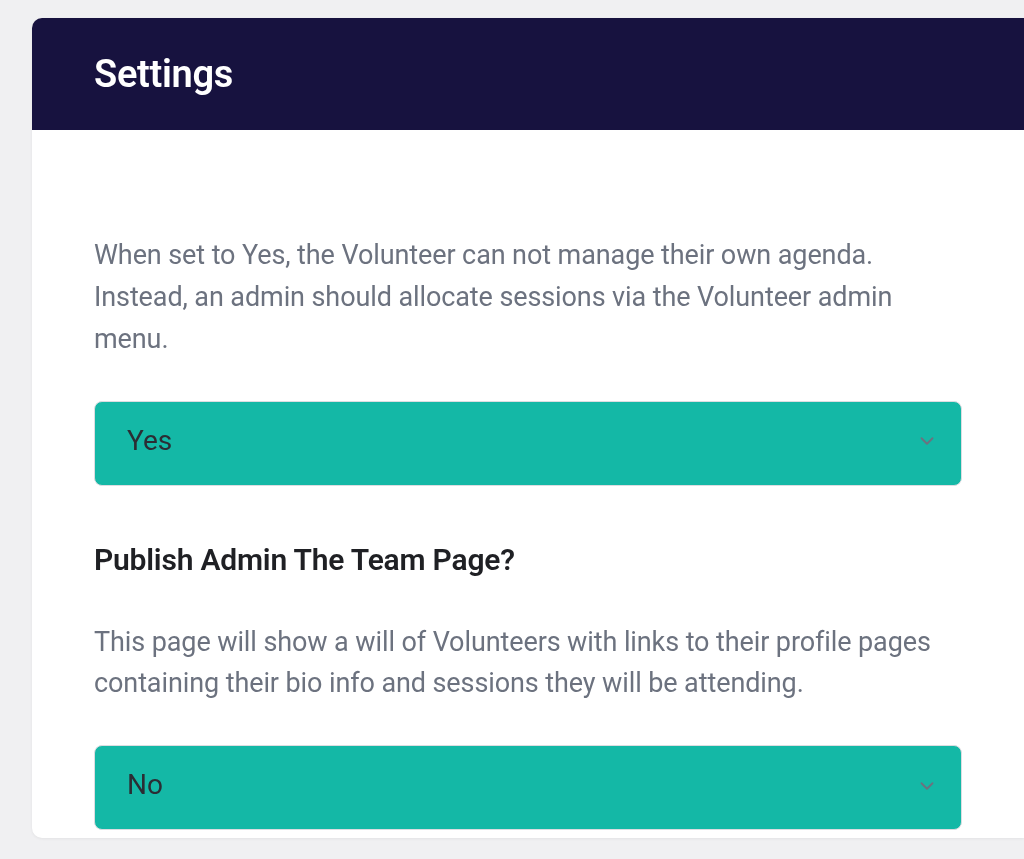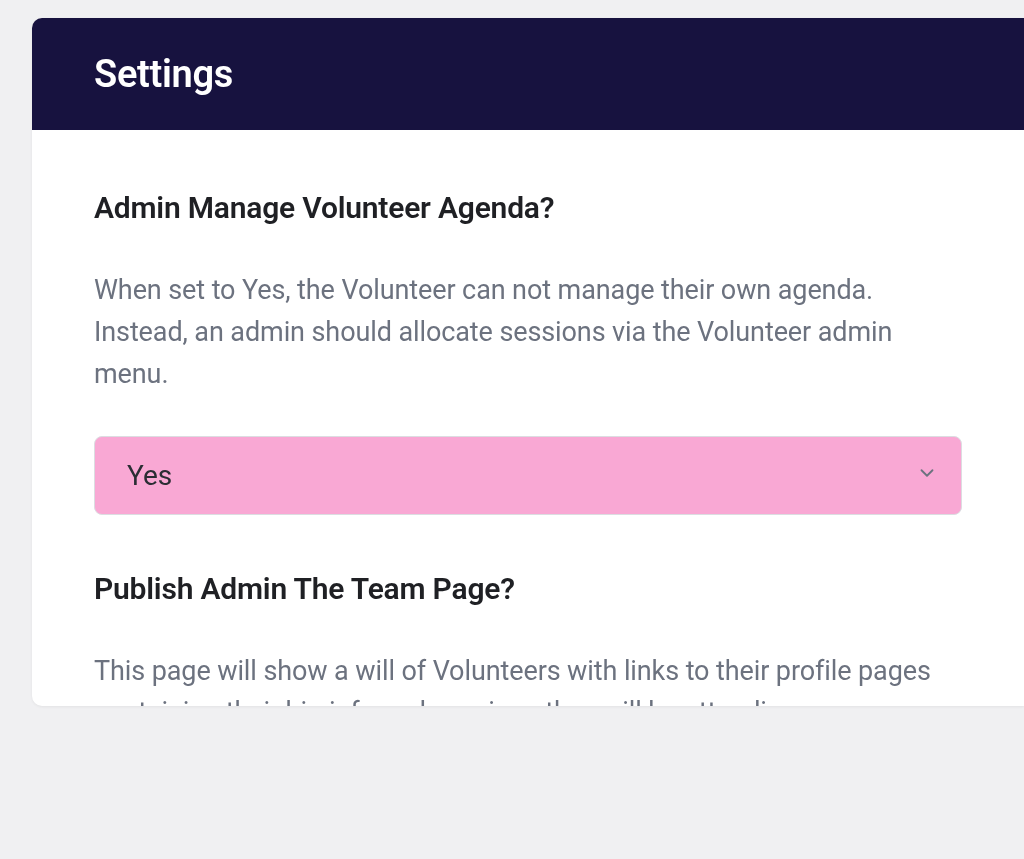--- a/index.html
+++ b/index.html
@@ -12,21 +12,21 @@
       background: #f0f0f2;
       width: 1024px;
       height: 859px;
       padding: 18px 0 18px 32px;
     }
     .card {
       background: #ffffff;
       border-radius: 10px 0 0 10px;
       overflow: hidden;
       box-shadow: 0 1px 3px rgba(0,0,0,0.06);
-      height: 688px;
+      height: 820px;
     }
     .card-header {
       background: #17123f;
       padding: 34px 62px;
     }
     .card-title {
       color: #ffffff;
       font-size: 38px;
       font-weight: 600;
       letter-spacing: -0.3px;
@@ -56,22 +56,22 @@
       position: relative;
       width: 100%;
     }
     .select {
       width: 100%;
       appearance: none;
       -webkit-appearance: none;
       -moz-appearance: none;
       border: 1px solid #dcdde1;
       border-radius: 8px;
-      background: #f9a8d4;
-      padding: 22px 56px 22px 32px;
+      background: #14b8a6;
+      padding: 22px 56px 28px 32px;
       font-size: 28px;
       color: #2b2d34;
       font-family: inherit;
       cursor: pointer;
       outline: none;
     }
     .chevron {
       position: absolute;
       right: 24px;
       top: 50%;
@@ -87,21 +87,20 @@
 </head>
 <body>
 
 <div class="card">
   <div class="card-header">
     <h1 class="card-title">Settings</h1>
   </div>
   <div class="card-body">
 
     <div class="setting-group">
-      <div class="setting-label">Admin Manage Volunteer Agenda?</div>
       <div class="setting-description">When set to Yes, the Volunteer can not manage their own agenda. Instead, an admin should allocate sessions via the Volunteer admin menu.</div>
       <div class="select-wrapper">
         <select class="select">
           <option>Yes</option>
         </select>
         <span class="chevron">
           <svg viewBox="0 0 24 24" fill="none" stroke-width="2" stroke-linecap="round" stroke-linejoin="round">
               <polyline points="6 9 12 15 18 9"></polyline>
             </svg>
         </span>

